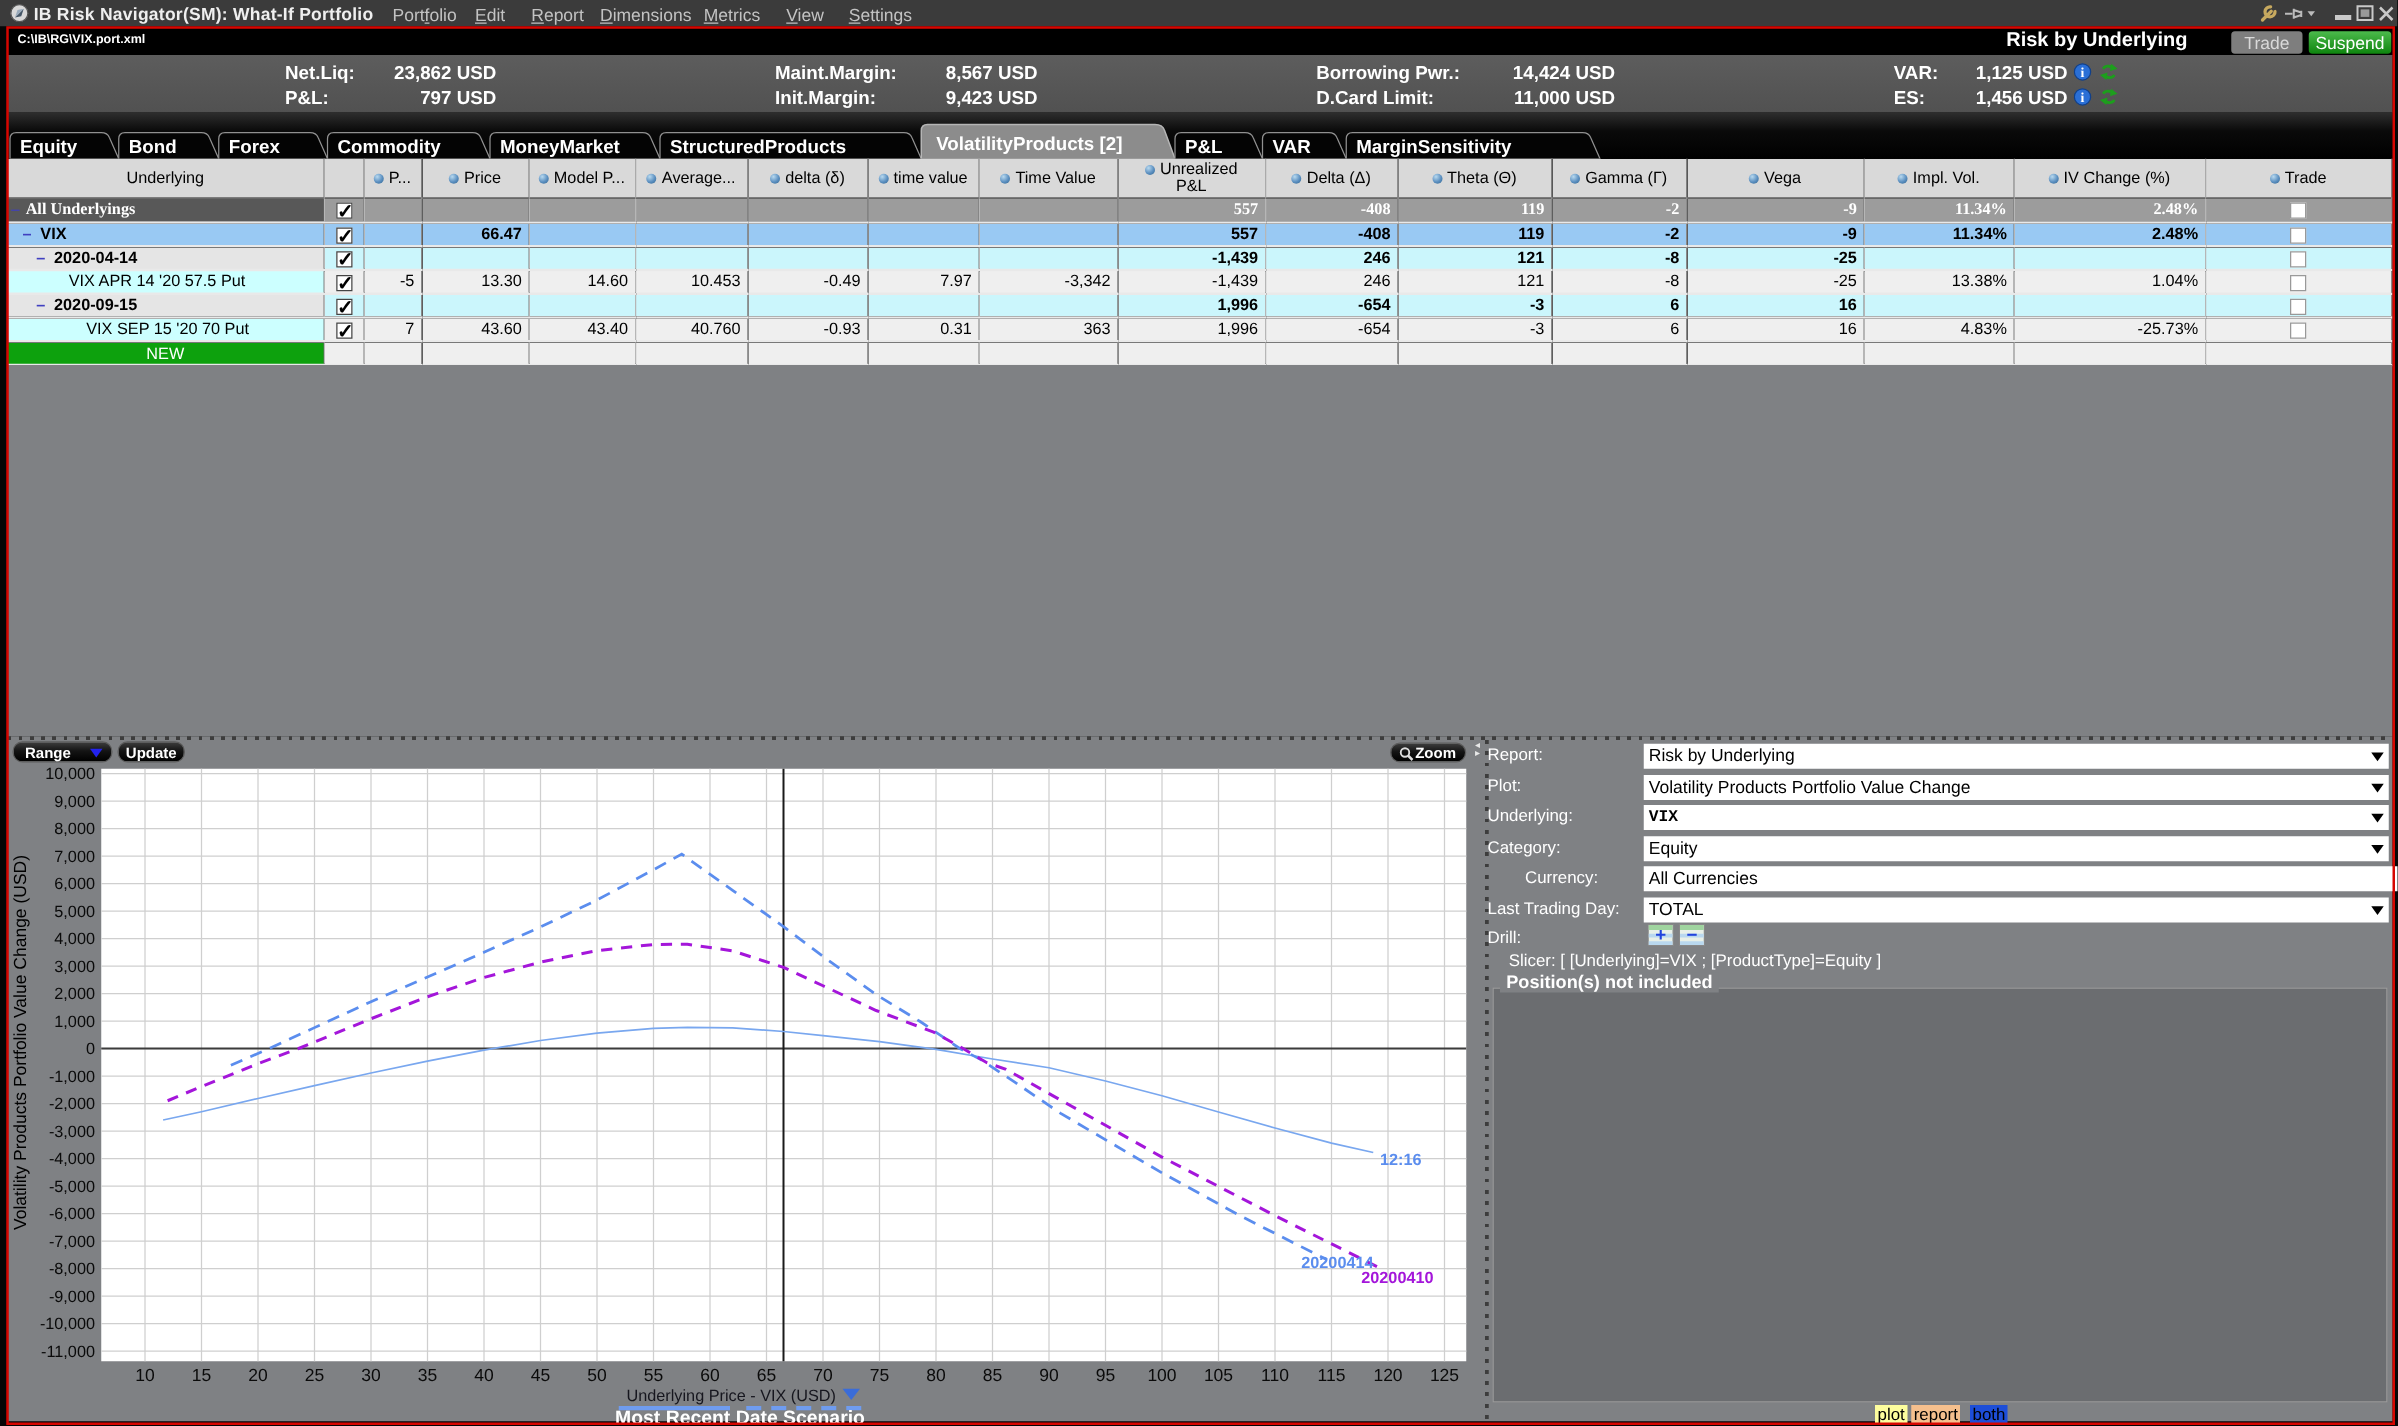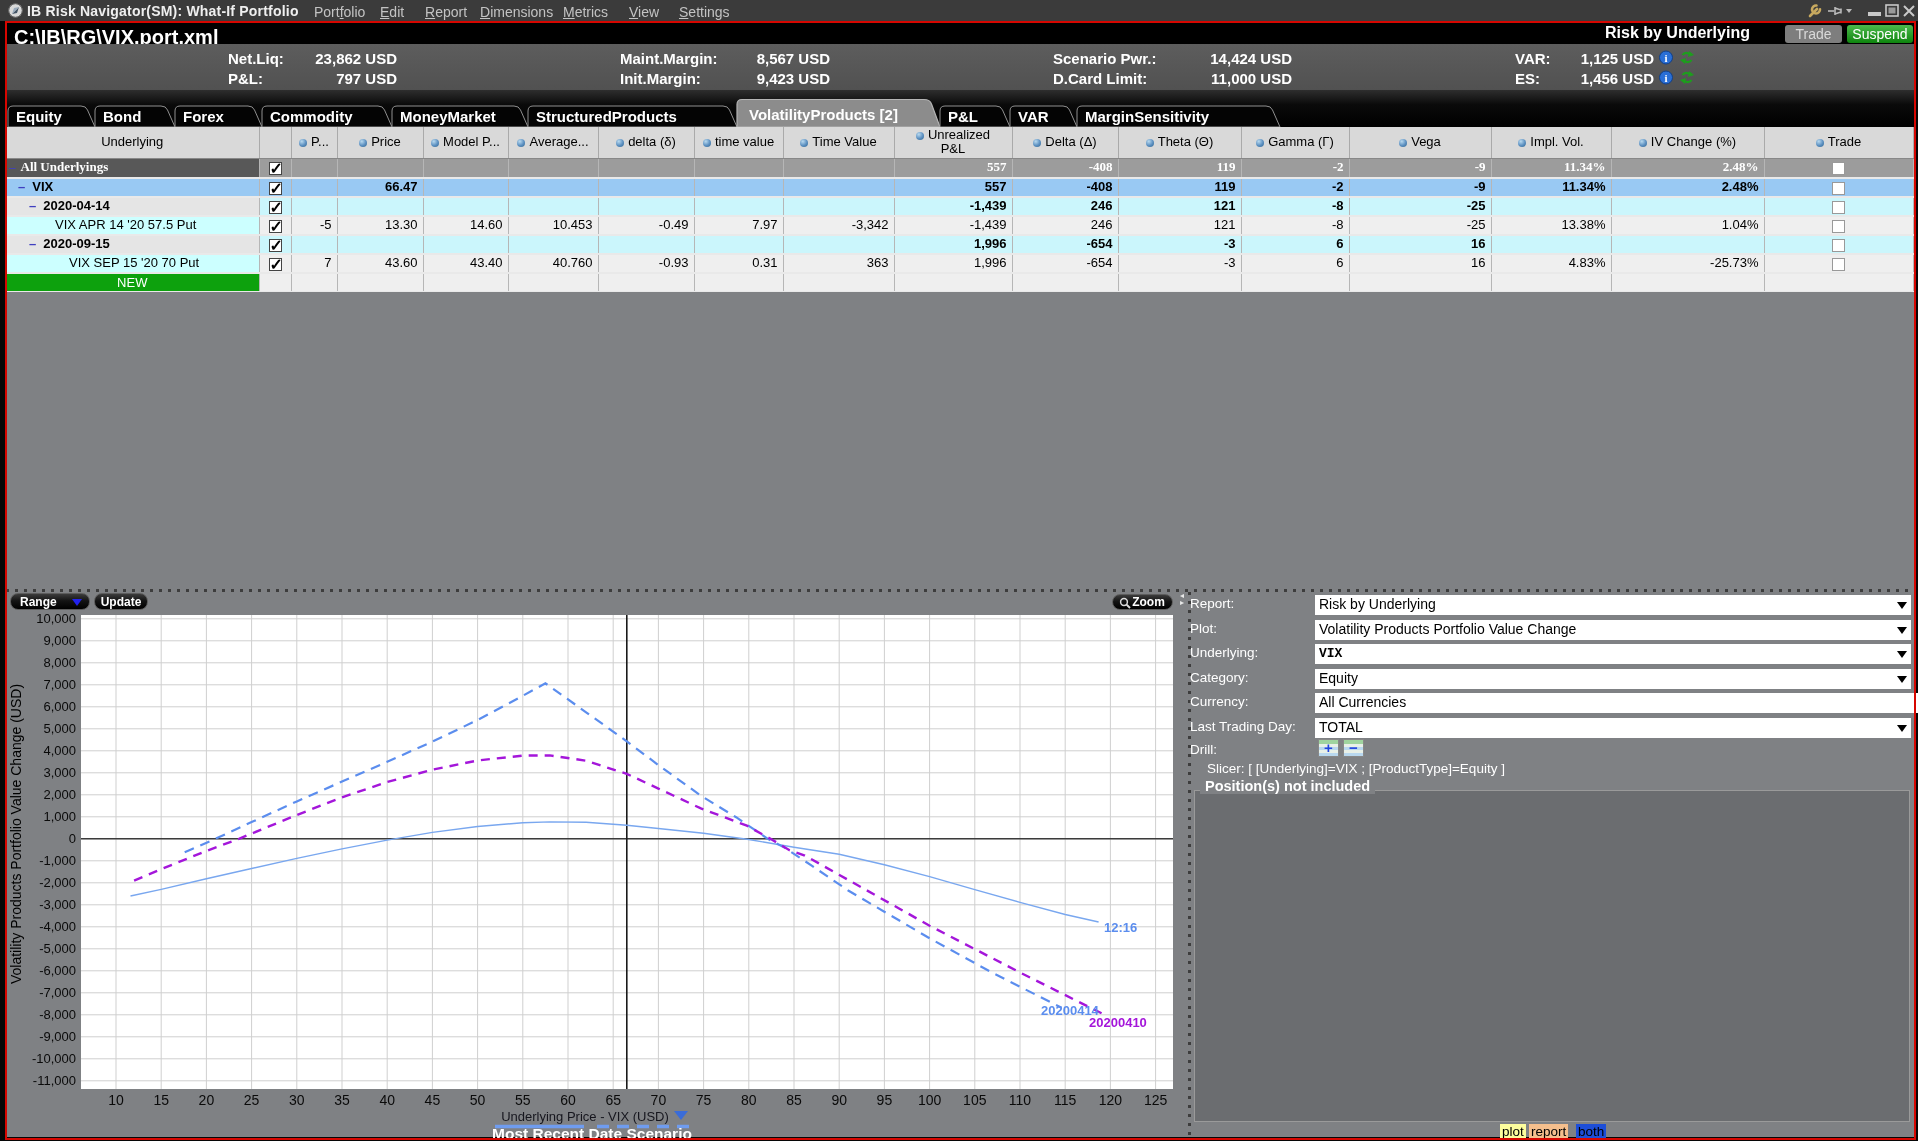--- a/index.html
+++ b/index.html
@@ -91,36 +91,36 @@
     <rect x="62" y="9" width="13" height="4" fill="#c9c9c9"></rect>
     <rect x="80" y="2" width="12" height="11" fill="none" stroke="#c9c9c9" stroke-width="1.6"></rect>
     <rect x="82.5" y="4.5" width="7" height="6" fill="#9a9a9a"></rect>
     <g stroke="#c9c9c9" stroke-width="2">
         <path d="M98 3 L108 13 M108 3 L98 13"></path>
       </g>
   </svg>
 </div>
 
 <div id="pathbar" class="abs">
-  <span class="abs" style="left:8px;top:3px;font-size:20px;font-weight:bold">C:\IB\RG\VIX.port.xml</span>
+  <span class="abs" style="left:8px;top:3px;font-size:10px;font-weight:bold">C:\IB\RG\VIX.port.xml</span>
   <span class="abs" style="left:1599px;top:1px;font-size:16px;font-weight:bold">Risk by Underlying</span>
   <span class="abs" style="left:1779px;top:2px;width:57px;height:18px;background:#7e7e7e;border-radius:3px;color:#d9d9d9;font-size:14px;text-align:center;line-height:18px">Trade</span>
   <span class="abs" style="left:1841px;top:2px;width:66px;height:18px;background:linear-gradient(#4cba4c,#0e850e);border-radius:3px;color:#fff;font-size:14px;text-align:center;line-height:18px">Suspend</span>
 </div>
 
 <div id="infobar" class="abs">
   <span class="il" style="left:222px;top:6px">Net.Liq:</span>
     <span class="iv" style="left:294px;top:6px;width:97px">23,862 USD</span>
   <span class="il" style="left:222px;top:26px">P&amp;L:</span>
     <span class="iv" style="left:294px;top:26px;width:97px">797 USD</span>
   <span class="il" style="left:614px;top:6px">Maint.Margin:</span>
     <span class="iv" style="left:732px;top:6px;width:92px">8,567 USD</span>
   <span class="il" style="left:614px;top:26px">Init.Margin:</span>
     <span class="iv" style="left:732px;top:26px;width:92px">9,423 USD</span>
-  <span class="il" style="left:1047px;top:6px">Scenario Pwr.:</span>
+  <span class="il" style="left:1047px;top:6px">Borrowing Pwr.:</span>
     <span class="iv" style="left:1179px;top:6px;width:107px">14,424 USD</span>
   <span class="il" style="left:1047px;top:26px">D.Card Limit:</span>
     <span class="iv" style="left:1179px;top:26px;width:107px">11,000 USD</span>
   <span class="il" style="left:1509px;top:6px">VAR:</span>
     <span class="iv" style="left:1554px;top:6px;width:94px">1,125 USD</span>
   <span class="il" style="left:1509px;top:26px">ES:</span>
     <span class="iv" style="left:1554px;top:26px;width:94px">1,456 USD</span>
   <svg class="abs" style="left:1653px;top:6px" width="36" height="15" viewBox="0 0 36 15">
     <circle cx="7" cy="7.5" r="6.5" fill="#2a6fd6"></circle>
       <circle cx="7" cy="7.5" r="6.5" fill="none" stroke="#11408a"></circle>
@@ -414,21 +414,21 @@
 <div class="pill abs" style="left:94px;top:593px;width:54px;height:17px;line-height:16px">Update</div>
 <div class="pill abs" style="left:1112px;top:594px;width:61px;height:16px;line-height:15px"><svg style="position:absolute;left:6px;top:2px" width="12" height="12" viewBox="0 0 12 12">
       <circle cx="5" cy="5" r="3.4" fill="none" stroke="#ddd" stroke-width="1.5"></circle>
       <path d="M7.6 7.6 L11 11" stroke="#ddd" stroke-width="2"></path>
     </svg><span style="margin-left:12px">Zoom</span></div>
 <div class="abs" style="left:1180px;top:592px;color:#e8e8e8;font-size:8px;line-height:7px">◂<br>▸</div>
 <div class="rp-lab" style="left:1190px;top:596px">Report:</div>
 <div class="rp-lab" style="left:1190px;top:620.5px">Plot:</div>
 <div class="rp-lab" style="left:1190px;top:645px">Underlying:</div>
 <div class="rp-lab" style="left:1190px;top:669.5px">Category:</div>
-<div class="rp-lab" style="left:1190px;top:694px">Currency:</div>
+<div class="rp-lab" style="left:1220px;top:694px">Currency:</div>
 <div class="rp-lab" style="left:1190px;top:718.5px">Last Trading Day:</div>
 <div class="rp-lab" style="left:1190px;top:742px">Drill:</div>
 <div class="rp-field" style="left:1315px;top:595px;width:596px;">Risk by Underlying</div>
 <div class="rp-field" style="left:1315px;top:619.5px;width:596px;">Volatility Products Portfolio Value Change</div>
 <div class="rp-field" style="left:1315px;top:644px;width:596px;font-family:'Liberation Mono',monospace;font-weight:bold;font-size:13px;">VIX</div>
 <div class="rp-field" style="left:1315px;top:668.5px;width:596px;">Equity</div>
 <div class="rp-field" style="left:1315px;top:693px;width:680px;">All Currencies</div>
 <div class="rp-field" style="left:1315px;top:717.5px;width:596px;">TOTAL</div>
 <svg class="abs" style="left:1318px;top:739px" width="21" height="18" viewBox="0 0 21 18">
 <rect x="0.5" y="0.5" width="20" height="17" fill="#e8f0e8" stroke="#888"></rect>

